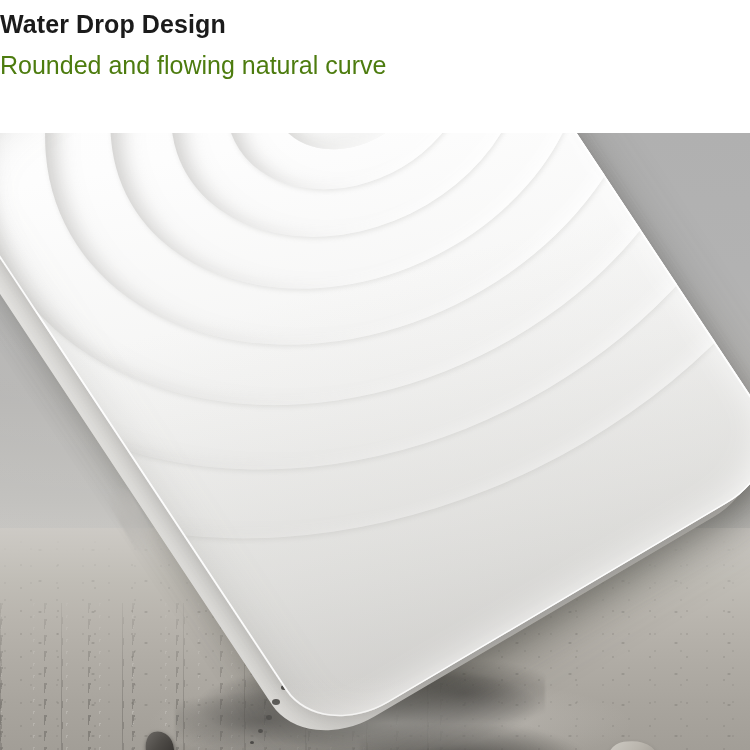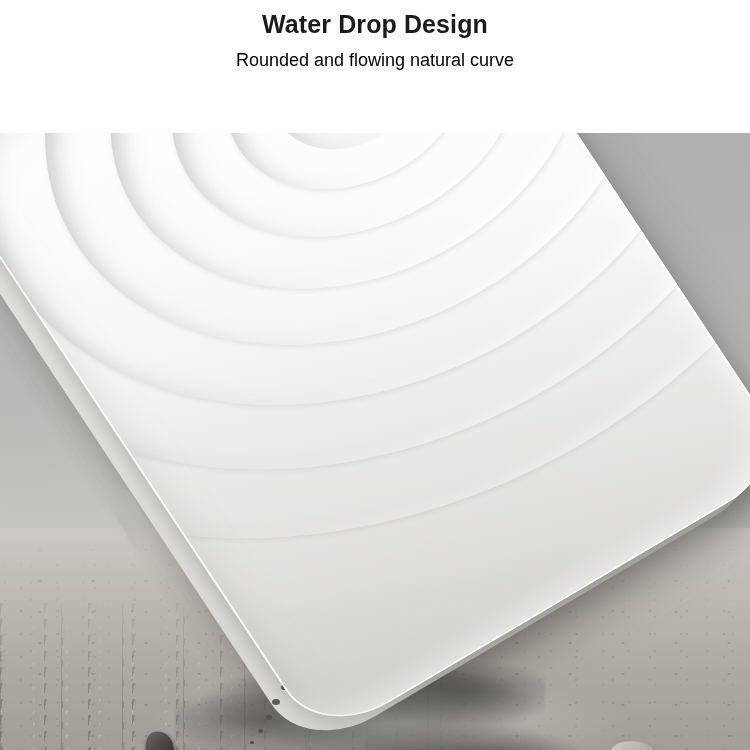--- a/index.html
+++ b/index.html
@@ -15,35 +15,34 @@
     overflow:hidden;
     background:#ffffff;
   }
 
   
   #header {
     position:absolute;
     left:0; top:0; width:750px; height:133px;
     background:#ffffff;
     z-index:60;
-    text-align:center;
   }
   #title {
     margin-top:9px;
     font-size:25px;
     font-weight:bold;
     color:#1b1b1b;
     letter-spacing:0.1px;
     line-height:1.22;
   }
   #sub1 {
     margin-top:10px;
-    font-size:18px;
+    font-size:25px;
     font-weight:normal;
-    color:#000000;
+    color:#4d7c0f;
     line-height:1.2;
   }
   #sub2 {
     margin-top:12px;
     font-size:20.5px;
     font-weight:normal;
     color:#2a2a2a;
     line-height:1.2;
   }
 

